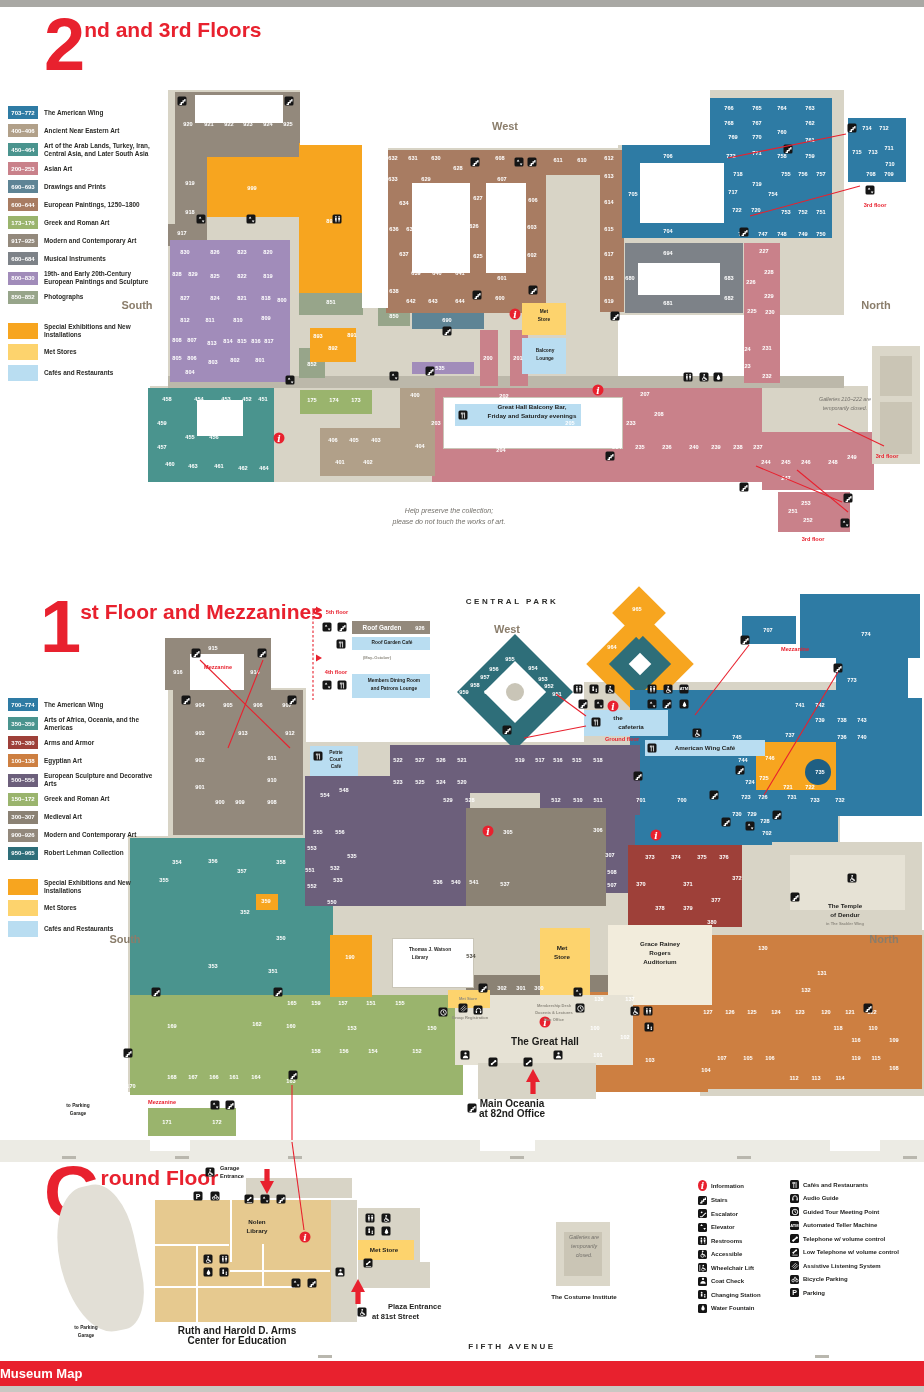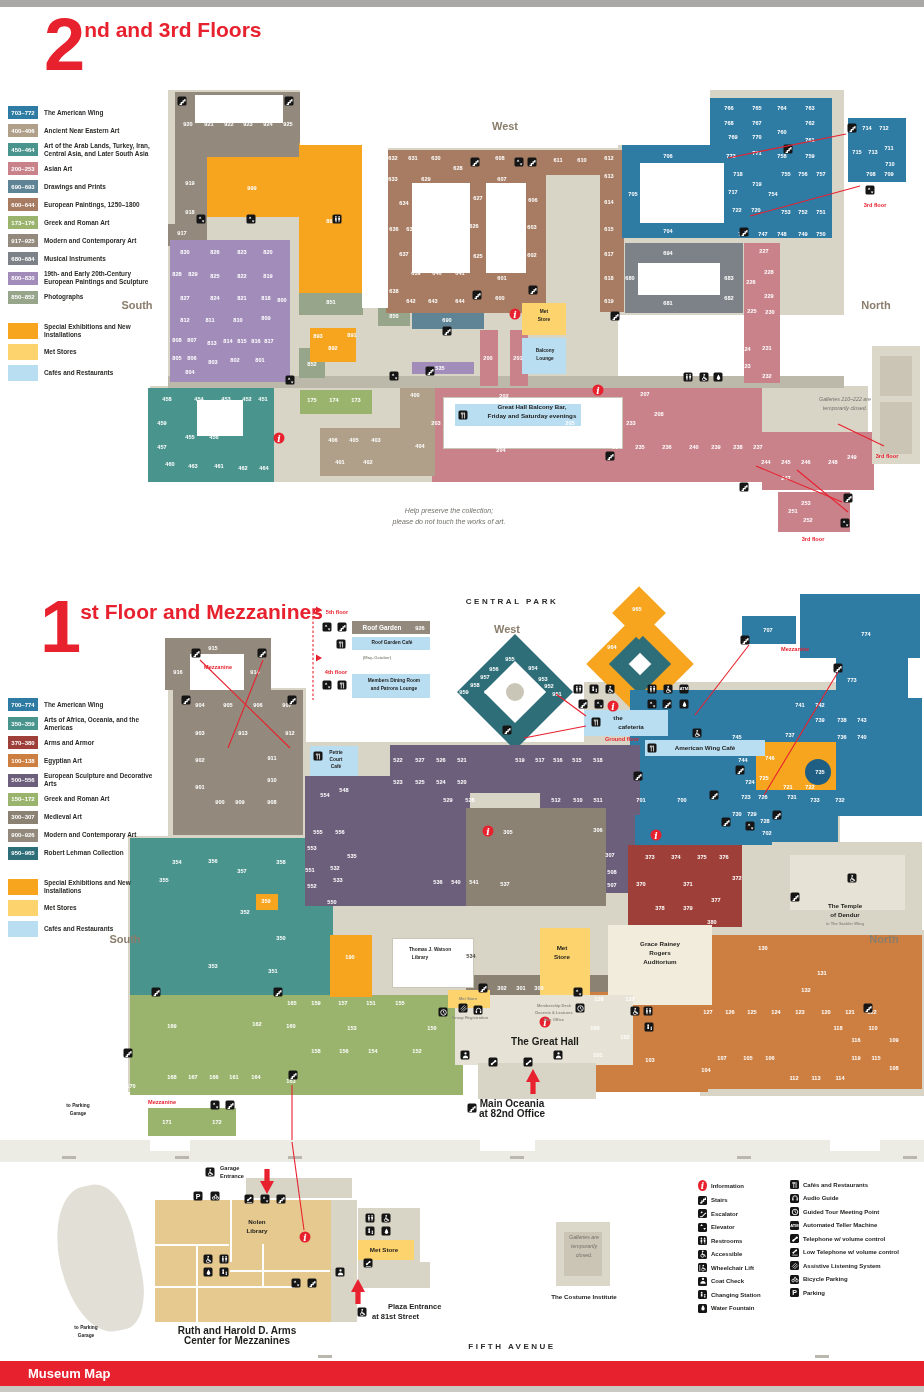--- a/index.html
+++ b/index.html
@@ -2,21 +2,21 @@
 <html><head>
 <meta charset="utf-8">
 <style>
   html,body{margin:0;padding:0;background:#fff;}
   #page{position:relative;width:924px;height:1392px;background:#fff;overflow:hidden;
         font-family:"Liberation Sans",sans-serif;}
   .bar{position:absolute;left:0;width:924px;}
   #topbar{top:0;height:7px;background:#a9a8a4;}
   #botbar{top:1386px;height:6px;background:#c9c8c3;}
   #footer{top:1361px;height:25px;background:#e8212e;color:#fff;display:flex;align-items:center;}
-  #footer span{font-size:13px;font-weight:bold;margin-left:28px;}
+  #footer span{font-size:13px;font-weight:bold;}
   .ftitle{position:absolute;display:flex;align-items:flex-start;color:#e8212e;}
   .fnum{font-size:74px;font-weight:bold;line-height:.78;letter-spacing:-2px;}
   .ftxt{font-size:21px;font-weight:bold;margin:2px 0 0 1px;}
   .legend{position:absolute;width:158px;}
   .lgrow{display:flex;align-items:center;margin-bottom:5px;}
   .lgsw{flex:0 0 30px;height:13px;display:flex;align-items:center;justify-content:center;
         font-size:6px;font-weight:bold;color:#fff;}
   .lgtx{margin-left:6px;font-size:6.4px;font-weight:bold;color:#2a2a27;line-height:1.2;width:116px;}
   .glgcol{position:absolute;width:92px;}
   .glgrow{display:flex;align-items:center;margin-bottom:4.5px;}
@@ -56,20 +56,24 @@
 <div id="page">
   <div id="topbar" class="bar"></div>
 
   <div class="ftitle" style="left:44px;top:16px">
     <span class="fnum">2</span>
     <span class="ftxt">nd and 3rd Floors</span>
   </div>
   <div class="ftitle" style="left:40px;top:598px">
     <span class="fnum">1</span>
     <span class="ftxt">st Floor and Mezzanines</span>
+  </div>
+  <div class="ftitle" style="left:44px;top:1164px">
+    <span class="fnum">G</span>
+    <span class="ftxt">round Floor</span>
   </div>
 
   <div id="map">
       <div class="blk" style="left: 168px; top: 90px; width: 450px; height: 298px; background: rgb(216, 212, 198);"></div>
       <div class="blk" style="left: 618px; top: 90px; width: 226px; height: 225px; background: rgb(216, 212, 198);"></div>
       <div class="blk" style="left: 150px; top: 386px; width: 718px; height: 96px; background: rgb(216, 212, 198);"></div>
       <div class="blk" style="left: 168px; top: 376px; width: 676px; height: 12px; background: rgb(188, 184, 170);"></div>
       <div class="blk" style="left: 175px; top: 92px; width: 127px; height: 65px; background: rgb(147, 137, 124);"></div>
       <div class="blk" style="left: 175px; top: 157px; width: 32px; height: 88px; background: rgb(147, 137, 124);"></div>
       <div class="blk" style="left: 168px; top: 224px; width: 34px; height: 22px; background: rgb(147, 137, 124);"></div>
@@ -1216,21 +1220,21 @@
         </svg>
       </span>
       <span class="mlab L-dkl" style="left: 220px; top: 1168px;">Garage</span>
       <span class="mlab L-dkl" style="left: 220px; top: 1176px;">Entrance</span>
       <span class="mlab L-dkb" style="left: 257px; top: 1222px;">Nolen</span>
       <span class="mlab L-dkb" style="left: 257px; top: 1231px;">Library</span>
       <span class="mlab L-dkb" style="left: 384px; top: 1250px;">Met Store</span>
       <span class="mlab L-dkl8" style="left: 372px; top: 1306px; margin-left: 16px;">Plaza Entrance</span>
       <span class="mlab L-dkl8" style="left: 372px; top: 1316px;">at 81st Street</span>
       <span class="mlab L-dk8" style="left: 237px; top: 1330px;">Ruth and Harold D. Arms</span>
-      <span class="mlab L-dk8" style="left: 237px; top: 1340px;">Center for Mezzanines</span>
+      <span class="mlab L-dk8" style="left: 237px; top: 1340px;">Center for Education</span>
       <span class="mlab L-dkb" style="left: 584px; top: 1297px;">The Costume Institute</span>
       <span class="mlab L-itt" style="left: 584px; top: 1237px;">Galleries are</span>
       <span class="mlab L-itt" style="left: 584px; top: 1246px;">temporarily</span>
       <span class="mlab L-itt" style="left: 584px; top: 1255px;">closed.</span>
       <span class="mlab L-dkt" style="left: 86px; top: 1327px;">to Parking</span>
       <span class="mlab L-dkt" style="left: 86px; top: 1335px;">Garage</span>
       <span class="mlab L-st" style="left: 512px; top: 1346px;">FIFTH AVENUE</span>
       <div class="crc" style="left: 62px; top: 1156px; width: 14px; height: 3px; background: rgb(185, 183, 174);"></div>
       <div class="crc" style="left: 175px; top: 1156px; width: 14px; height: 3px; background: rgb(185, 183, 174);"></div>
       <div class="crc" style="left: 288px; top: 1156px; width: 14px; height: 3px; background: rgb(185, 183, 174);"></div>

